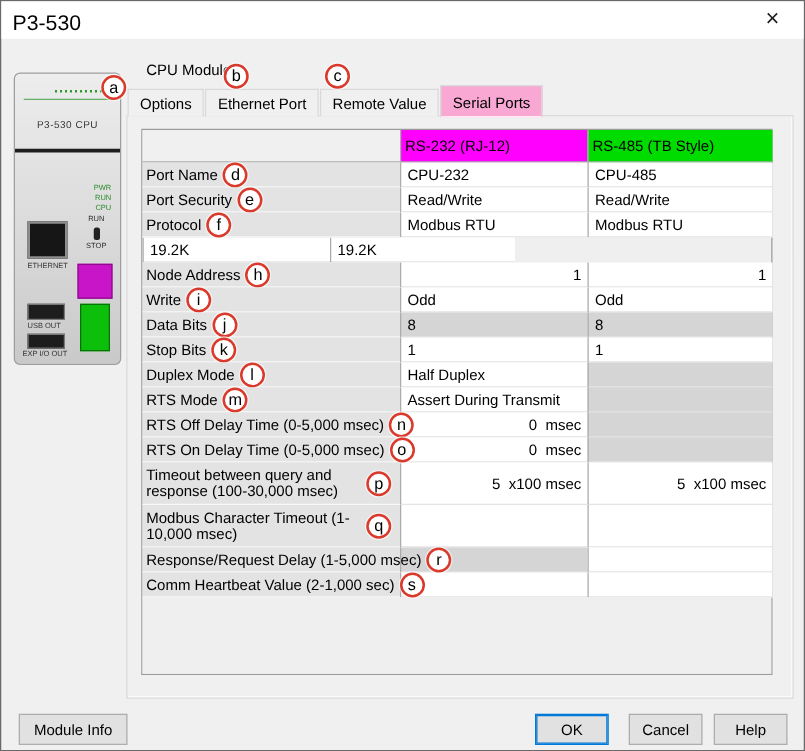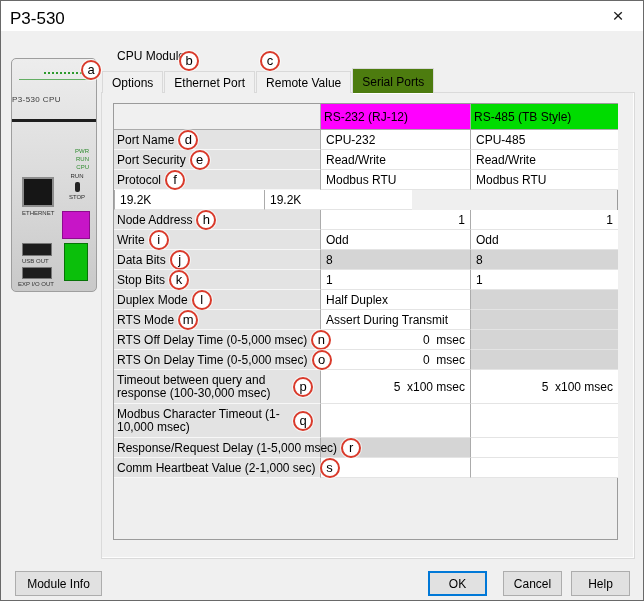--- a/index.html
+++ b/index.html
@@ -14,21 +14,21 @@
                align-items:center; justify-content:center; font-size:19px; font-weight:300;
                color:#1b1b1b; cursor:default; }
 
   
   .module-img { position:absolute; left:10px; top:57px; width:86px; height:234px;
                 background:linear-gradient(180deg,#EDEDED 0%,#DADADA 55%,#C9C9C9 100%);
                 border:1px solid #9E9E9E; border-radius:5px; }
   .module-img .led-dots { position:absolute; left:32px; top:13px; width:44px; height:2px;
                 background:repeating-linear-gradient(90deg,#2E9B2E 0 2px,transparent 2px 4px); }
   .module-img .green-line { position:absolute; left:7px; top:20px; width:72px; height:1px; background:#63AE63; }
-  .module-img .model { position:absolute; left:0; top:36px; width:100%; text-align:left;
+  .module-img .model { position:absolute; left:0; top:36px; width:100%; text-align:center;
                 font-size:8px; color:#3a3a3a; letter-spacing:.4px; }
   .module-img .divider { position:absolute; left:0; top:60px; width:100%; height:3px; background:#1E1E1E; }
   .module-img .leds { position:absolute; right:7px; top:88px; font-size:6px; line-height:8px;
                 color:#2E8B2E; text-align:right; white-space:pre-line; }
   .module-img .switch-area { position:absolute; right:6px; top:114px; width:26px; text-align:center;
                 font-size:6px; color:#2b2b2b; line-height:7px; }
   .module-img .switch { width:5px; height:10px; background:#222; margin:2px auto; border-radius:2px; }
   .module-img .eth { position:absolute; left:10px; top:118px; width:32px; height:30px;
                 background:#161616; border:2px solid #8d8d8d; }
   .module-img .eth-label, .module-img .tiny-label { font-size:6px; color:#333; position:absolute; }
@@ -39,21 +39,21 @@
   .module-img .usb2 { position:absolute; left:10px; top:208px; width:30px; height:12px;
                 background:#1d1d1d; border:1px solid #777; }
   .module-img .rs485 { position:absolute; right:8px; top:184px; width:24px; height:38px;
                 background:#0BBF0B; border:1px solid #077307; }
 
   
   .cpu-module-label { position:absolute; left:116px; top:48px; font-size:12px; color:#000; }
   .tabstrip { position:absolute; left:101px; top:66px; height:26px; display:flex; align-items:flex-end; z-index:3; }
   .tab { height:22px; padding:4px 9px 0 9px; font-size:12px; color:#000; background:#F0F0F0;
          border:1px solid #D9D9D9; border-bottom:none; margin-right:1px; cursor:default; }
-  .tab.active { background:#4d7c0f; height:26px; padding-top:6px; position:relative; top:1px;
+  .tab.active { background:#f9a8d4; height:26px; padding-top:6px; position:relative; top:1px;
                 border:1px solid #D9D9D9; border-bottom:1px solid #FFFFFF; }
 
   
   .tab-panel { position:absolute; left:100px; top:91px; width:534px; height:467px;
                background:#F0F0F0; border:1px solid #DADADA;
                box-shadow:inset -1px -1px 0 #FDFDFD; }
 
   
   .table { position:absolute; left:11px; top:10px; width:505px; height:437px;
            border:1px solid #9B9B9B; background:#EFEFEF; display:flex; flex-direction:column; }

